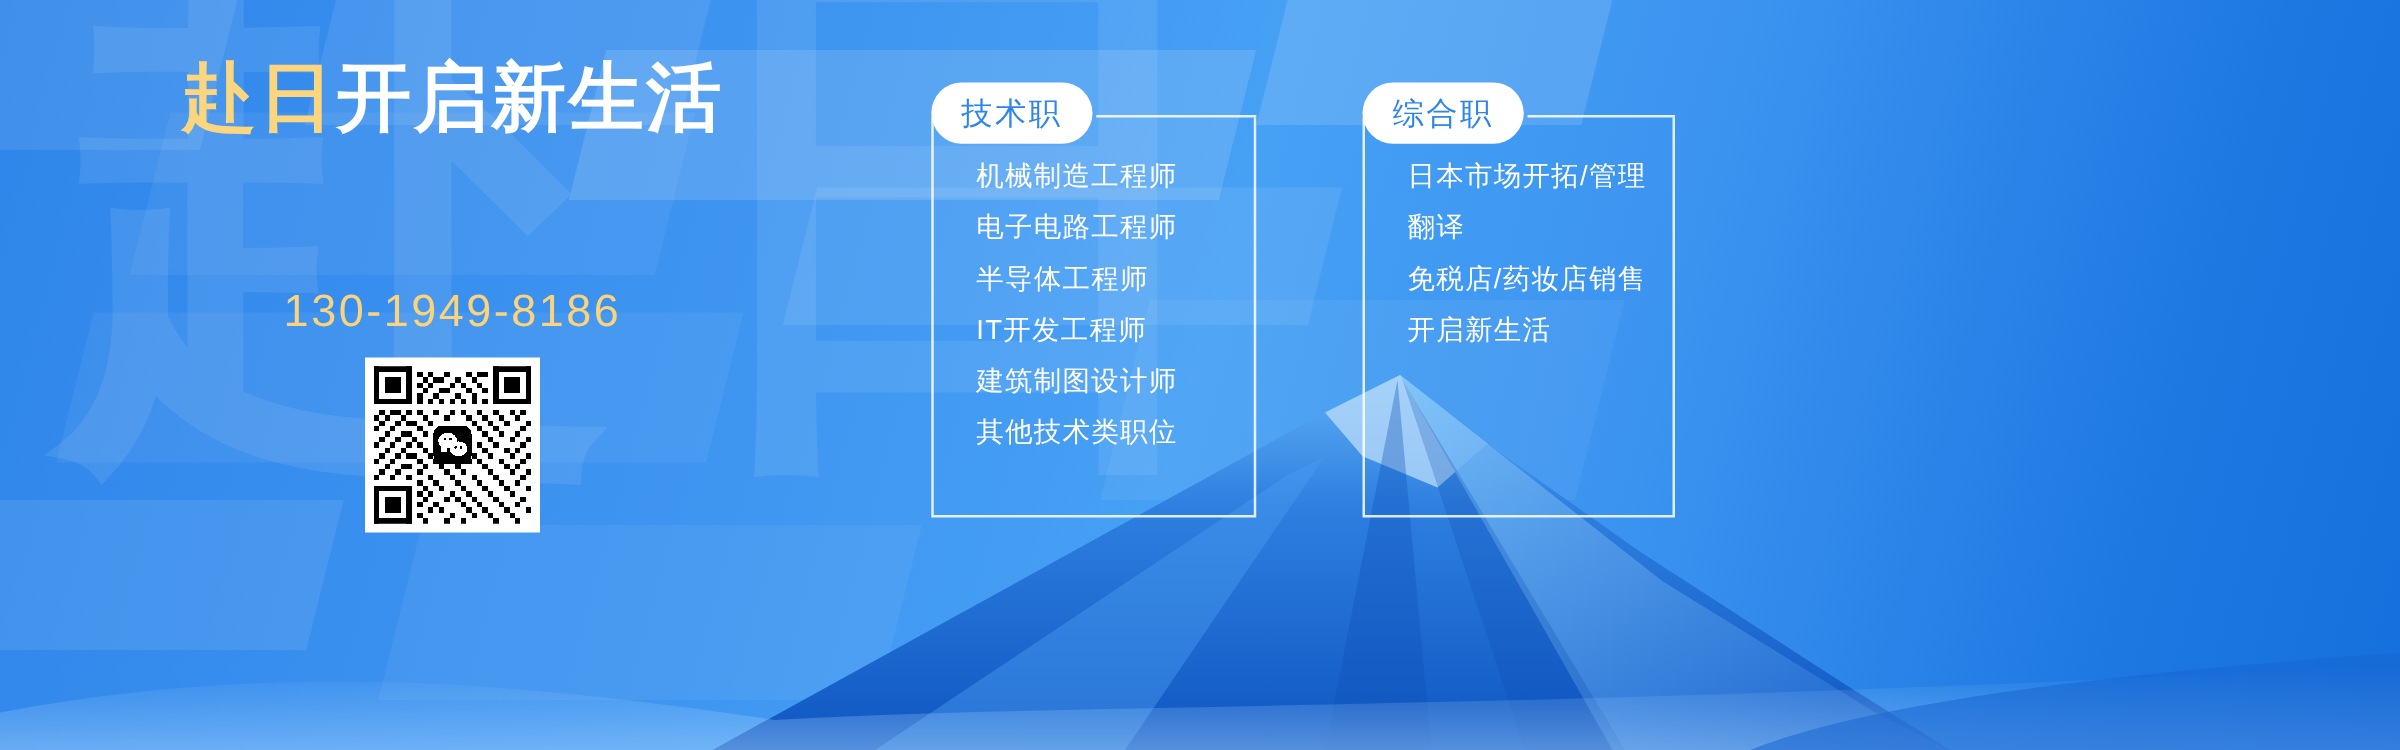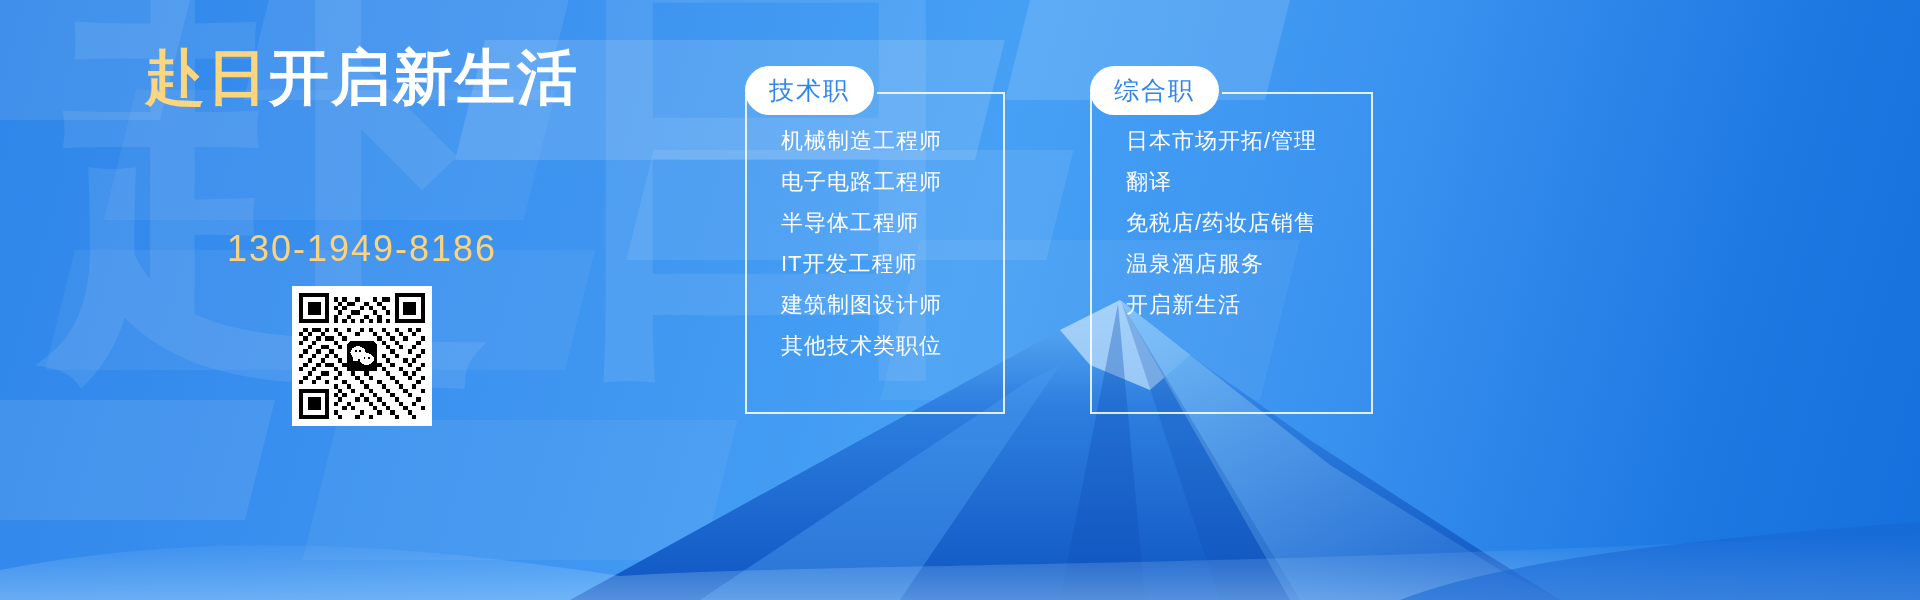--- a/index.html
+++ b/index.html
@@ -89,21 +89,21 @@
     padding:8px 24px; border-radius:26px; white-space:nowrap;
     z-index:3; cursor:pointer;
   }
   .job{
     color:#ffffff; font-size:22px; line-height:41px;
     letter-spacing:1px; white-space:nowrap;
   }
 
   #col-tech{ left:745px; width:260px; }
   #col-tech .box-top::after{ width:calc(100% - 132px); }
-  #col-gen { left:1090px; width:283px; }
+  #col-gen { left:1090px; width:250px; }
   #col-gen  .box-top::after{ width:calc(100% - 132px); }
 </style>
 </head>
 <body>
 
 <div class="banner">
 
   <div class="watermark">赴日</div>
 
   <div class="slab" style="left:-60px;  top:-40px;  width:240px; height:160px;"></div>
@@ -391,18 +391,17 @@
     </div>
   </div>
 
   <div class="col" id="col-gen">
     <div class="box-top"></div>
     <div class="badge">综合职</div>
     <div class="box">
       <div class="job">日本市场开拓/管理</div>
       <div class="job">翻译</div>
       <div class="job">免税店/药妆店销售</div>
-      <div class="job">温泉酒店服务</div>
       <div class="job">开启新生活</div>
     </div>
   </div>
 
 </div>
 
 </body></html>

